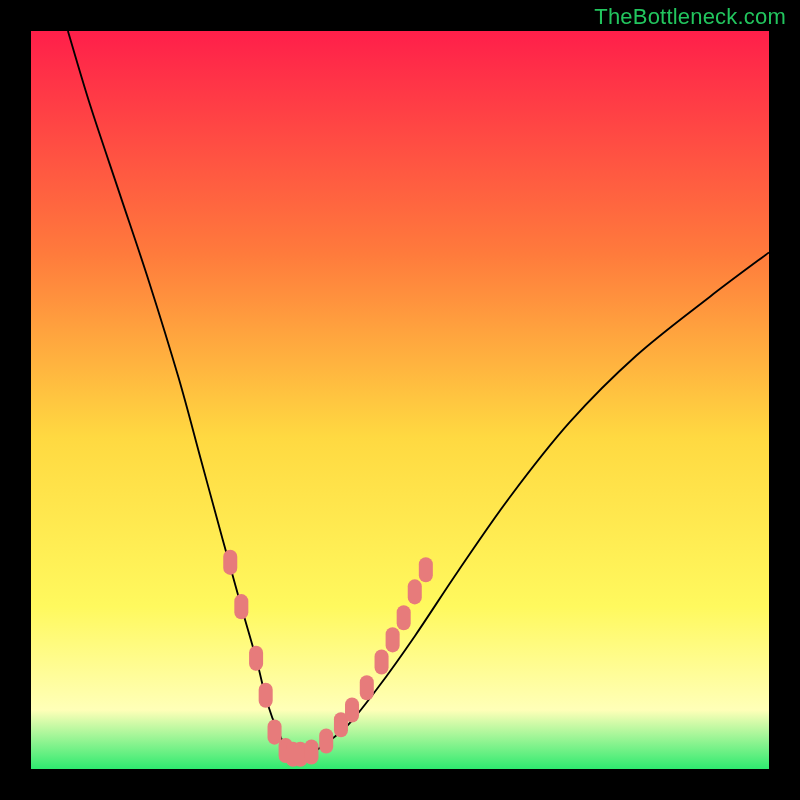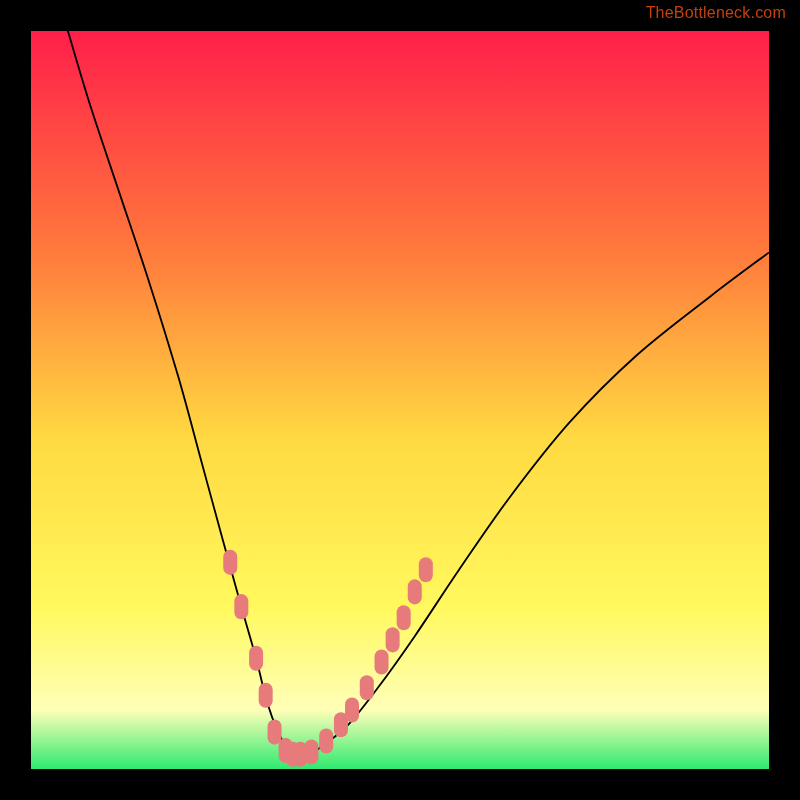--- a/index.html
+++ b/index.html
@@ -13,22 +13,22 @@
   .frame {
     width: 800px;
     height: 800px;
     background: #000;
     position: relative;
   }
   .watermark {
     position: absolute;
     top: 4px;
     right: 14px;
-    color: #c2410c;
-    font-size: 16px;
+    color: #22c55e;
+    font-size: 22px;
     font-weight: 500;
     letter-spacing: 0.2px;
     z-index: 10;
   }
   .plot-area {
     position: absolute;
     top: 31px;
     left: 31px;
     width: 738px;
     height: 738px;

